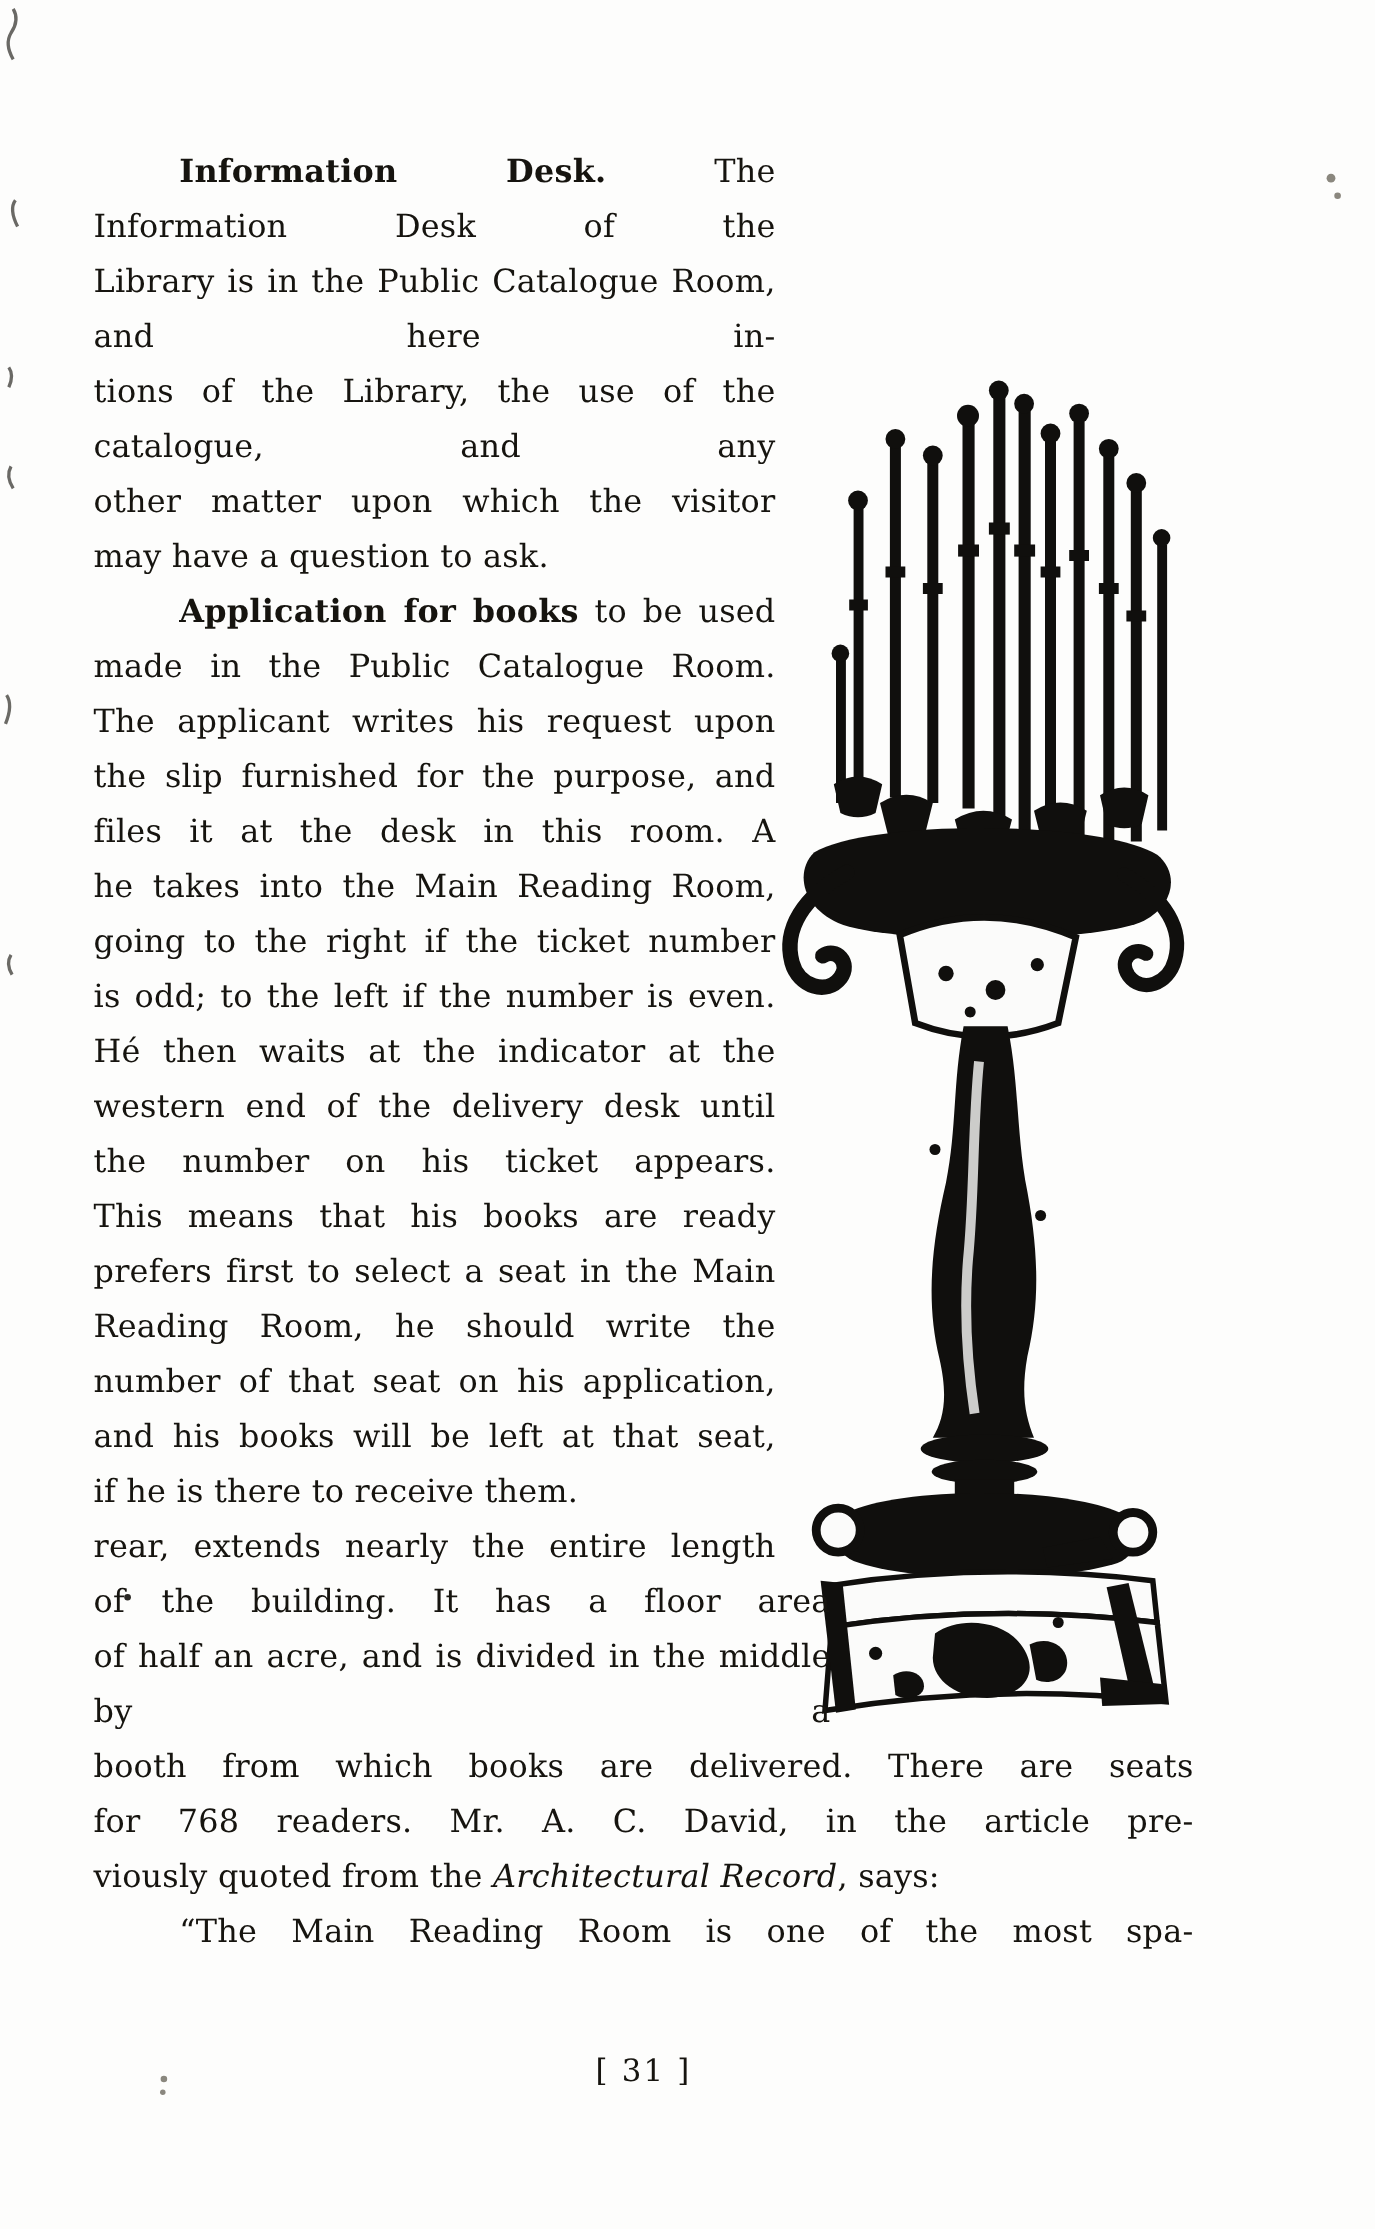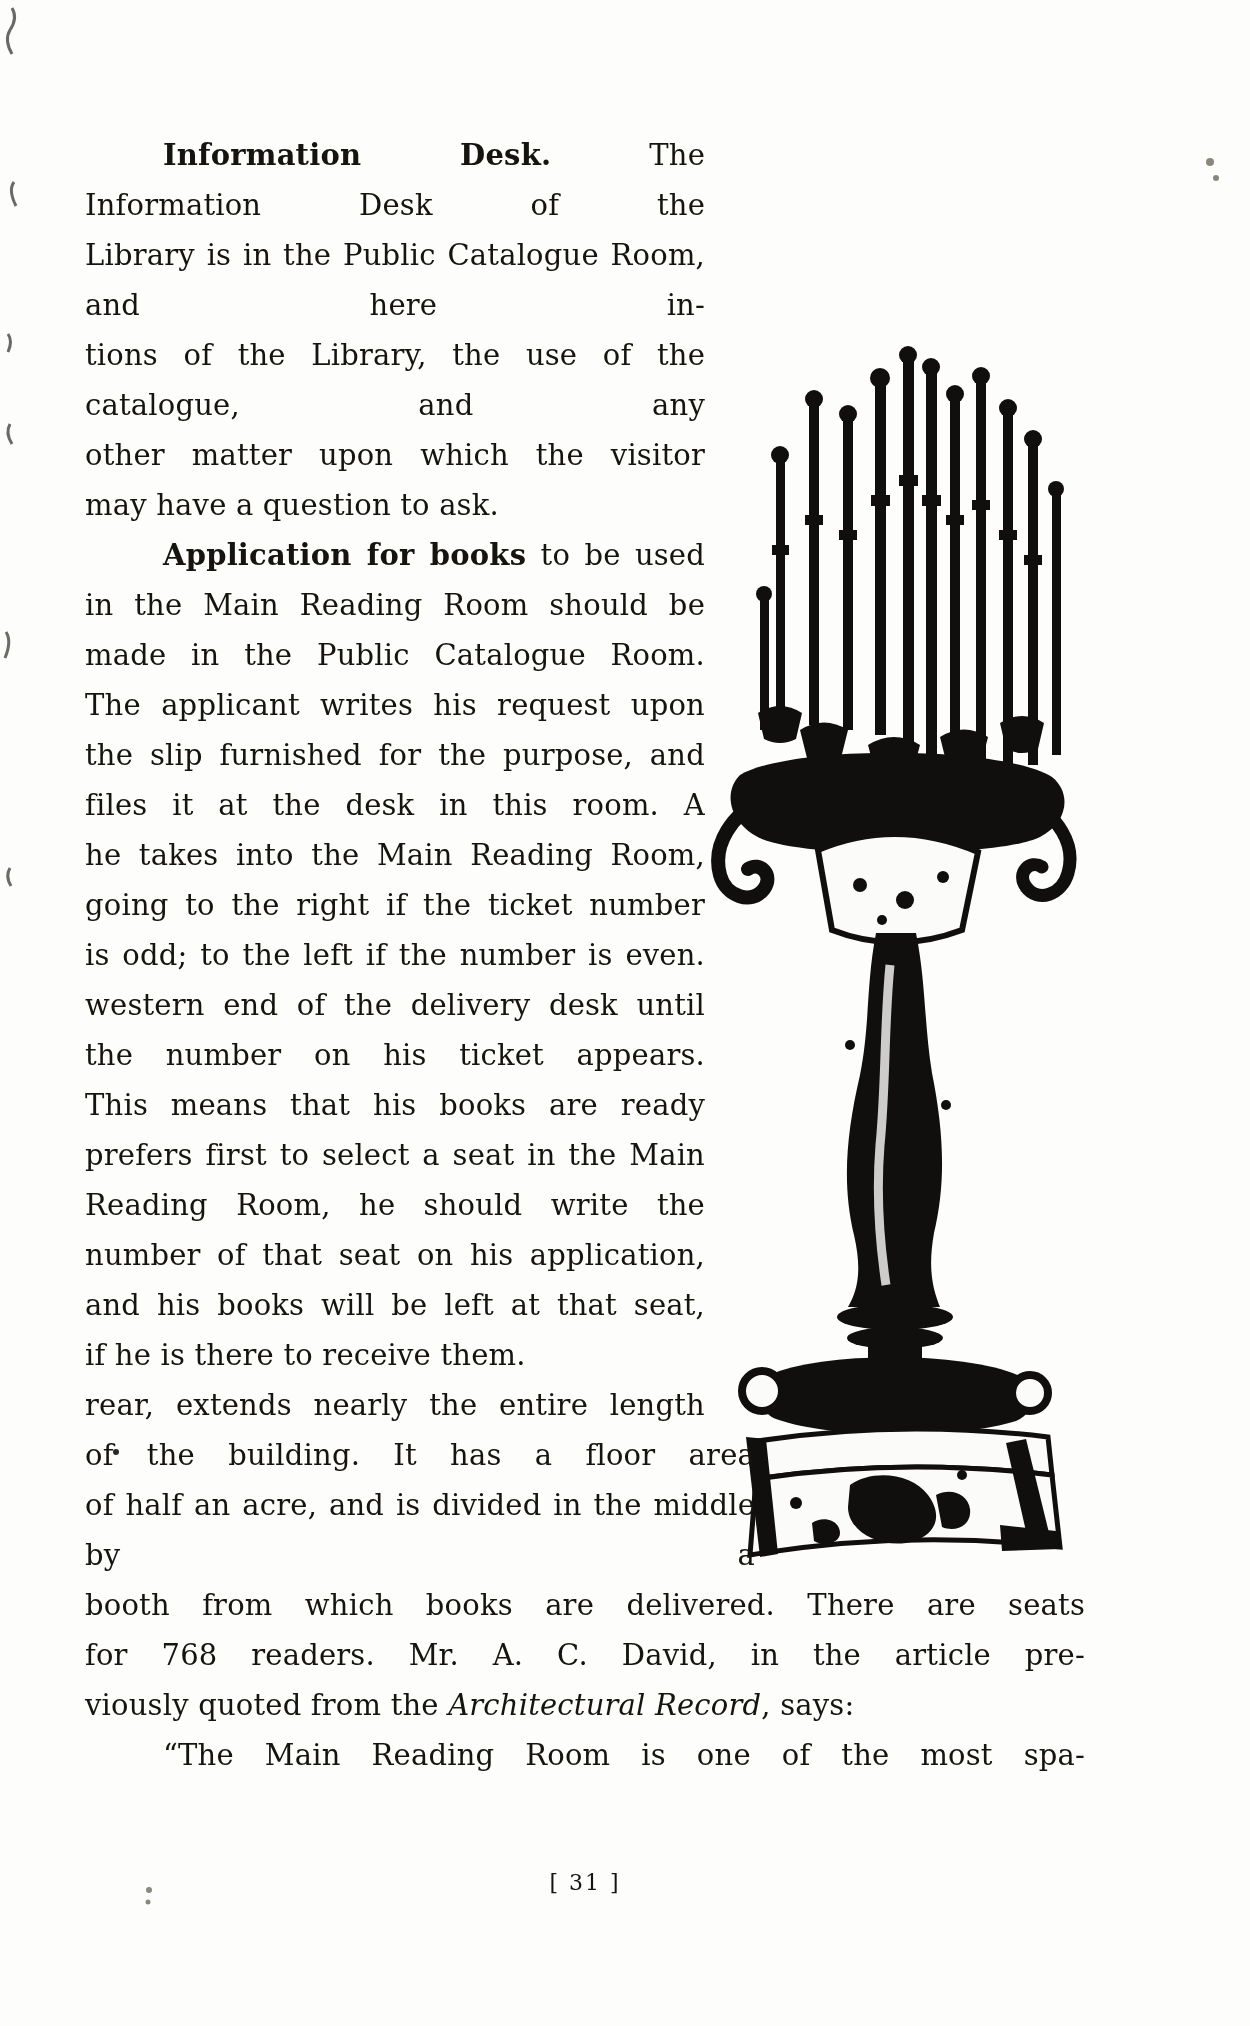--- a/index.html
+++ b/index.html
@@ -20,21 +20,21 @@
   }
   .line.j{text-align-last:justify;}
   .line.indent{text-indent:78px;}
   .b{font-weight:bold;}
   .i{font-style:italic;}
   .float-a{float:right;clear:right;width:380px;height:1080px;margin-top:215px;}
   .float-b{float:right;clear:right;width:330px;height:155px;}
   .figure{position:absolute;left:700px;top:345px;width:390px;height:1215px;}
   .footer{
     position:absolute;left:85px;top:1858px;width:1000px;height:50px;
-    text-align:center;font-size:22px;line-height:50px;letter-spacing:2px;
+    text-align:center;font-size:28px;line-height:50px;letter-spacing:2px;
   }
   .artifacts{position:absolute;left:0;top:0;width:1250px;height:2026px;pointer-events:none;}
 </style>
 </head>
 <body>
 
 <div class="page">
 
   <svg class="figure" viewBox="0 0 390 1215" xmlns="http://www.w3.org/2000/svg" aria-hidden="true">
     <g fill="#100f0d" stroke="none">
@@ -138,28 +138,28 @@
   <div class="text-block">
     <div class="float-a"></div>
     <div class="float-b"></div>
 
   <div class="line j indent"><span class="b">Information Desk.</span><span>  The Information Desk of the</span></div>
       <div class="line j"><span>Library is in the Public Catalogue Room, and here in-</span></div>
       <div class="line j"><span>tions of the Library, the use of the catalogue, and any</span></div>
       <div class="line j"><span>other matter upon which the visitor</span></div>
       <div class="line"><span>may have a question to ask.</span></div>
       <div class="line j indent"><span class="b">Application for books</span><span> to be used</span></div>
-      <div class="line j"><span>in the Main Reading Room should be</span></div>
       <div class="line j"><span>made in the Public Catalogue Room.</span></div>
       <div class="line j"><span>The applicant writes his request upon</span></div>
       <div class="line j"><span>the slip furnished for the purpose, and</span></div>
       <div class="line j"><span>files it at the desk in this room.  A</span></div>
       <div class="line j"><span>he takes into the Main Reading Room,</span></div>
       <div class="line j"><span>going to the right if the ticket number</span></div>
       <div class="line j"><span>is odd; to the left if the number is even.</span></div>
+      <div class="line j"><span>Hé then waits at the indicator at the</span></div>
       <div class="line j"><span>western end of the delivery desk until</span></div>
       <div class="line j"><span>the number on his ticket appears.</span></div>
       <div class="line j"><span>This means that his books are ready</span></div>
       <div class="line j"><span>prefers first to select a seat in the Main</span></div>
       <div class="line j"><span>Reading Room, he should write the</span></div>
       <div class="line j"><span>number of that seat on his application,</span></div>
       <div class="line j"><span>and his books will be left at that seat,</span></div>
       <div class="line"><span>if he is there to receive them.</span></div>
       <div class="line j"><span>rear, extends nearly the entire length</span></div>
       <div class="line j"><span>of the building.  It has a floor area</span></div>

